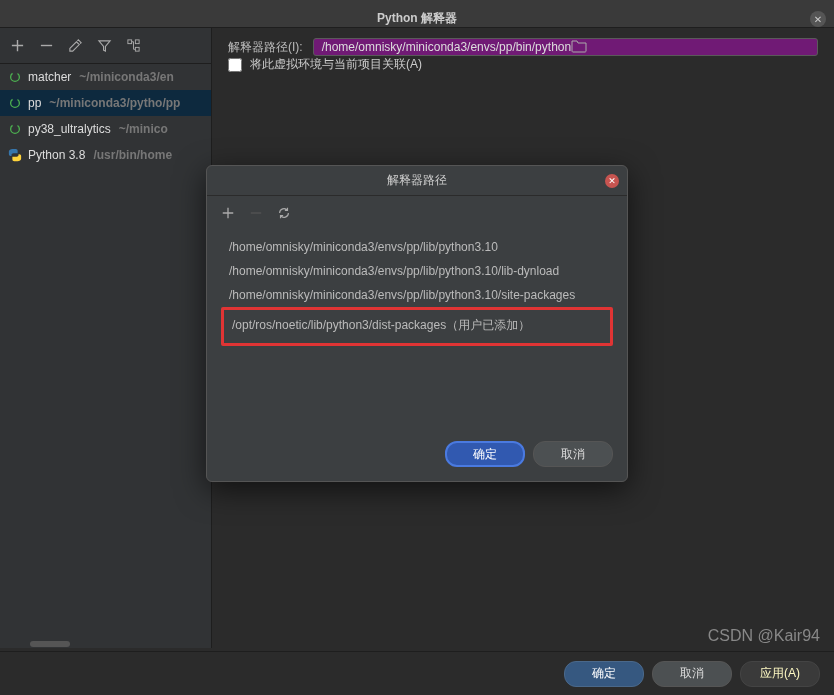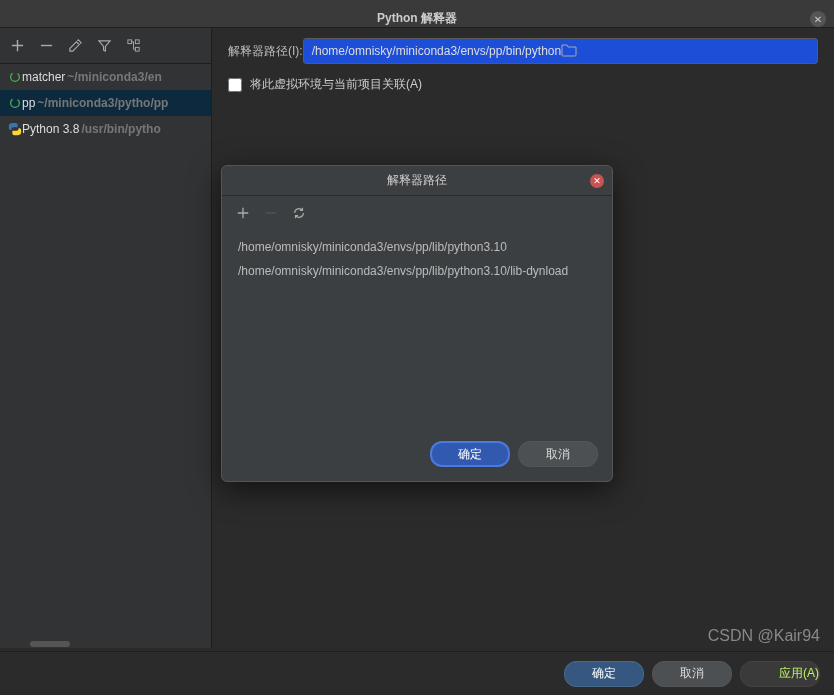--- a/index.html
+++ b/index.html
@@ -56,20 +56,21 @@
       padding: 8px 10px;
       border-bottom: 1px solid #1e1e1e;
       height: 36px;
     }
     .toolbar .icon { color: #aaa; cursor: pointer; display:flex; align-items:center; }
     .toolbar svg { width: 15px; height: 15px; }
     .interp-list { flex: 1; overflow: hidden; }
     .interp-item {
       display: flex;
       align-items: center;
+      gap: 6px;
       padding: 6px 8px;
       cursor: pointer;
       white-space: nowrap;
       overflow: hidden;
     }
     .interp-item.selected { background: #0d293e; }
     .interp-item .dot {
       width: 14px; height: 14px; flex-shrink: 0;
     }
     .interp-item .name { color: #ddd; }
@@ -78,32 +79,31 @@
       width: 14px; height: 14px; flex-shrink: 0;
     }
     .content {
       flex: 1;
       padding: 10px 16px;
       position: relative;
     }
     .path-row {
       display: flex;
       align-items: center;
-      gap: 0;
-      margin-bottom: 12px;
+      gap: 10px;
     }
     .path-row label { color: #bbb; white-space: nowrap; }
     .path-input {
       flex: 1;
       display: flex;
       align-items: center;
-      background: #1d4ed8;
+      background: #701a75;
       border: 1px solid #5a5a5a;
       border-radius: 3px;
-      height: 26px;
+      height: 18px;
       padding: 0 8px;
     }
     .path-input span { color: #ddd; flex: 1; }
     .path-input .folder {
       color: #aaa;
       cursor: pointer;
     }
     .check-row {
       display: flex;
       align-items: center;
@@ -134,32 +134,32 @@
       color: #ddd;
       border-radius: 12px;
       cursor: pointer;
       font-size: 12px;
     }
     .btn.primary {
       background: #365880;
       border-color: #4a688a;
       color: #fff;
     }
-    .btn.disabled { color: #bef264; border-color: #444; background: #3a3a3a; text-align: right; }
+    .btn.disabled { color: #fef9c3; border-color: #444; background: #3a3a3a; }
     .modal-overlay {
       position: absolute;
       top: 0; left: 0; right: 0; bottom: 50px;
       display: flex;
       align-items: flex-start;
       justify-content: center;
       pointer-events: none;
     }
     .modal {
       margin-top: 165px;
-      width: 392px;
+      width: 422px;
       background: #3c3f41;
       border: 1px solid #555;
       border-radius: 6px;
       box-shadow: 0 8px 30px rgba(0,0,0,0.6);
       pointer-events: auto;
     }
     .modal-title {
       height: 30px;
       display: flex;
       align-items: center;
@@ -185,21 +185,21 @@
     .modal-toolbar {
       display: flex;
       align-items: center;
       gap: 14px;
       padding: 10px 14px 8px;
     }
     .modal-toolbar svg { width: 14px; height: 14px; }
     .modal-toolbar .icon { color: #aaa; cursor: pointer; }
     .modal-toolbar .icon.disabled { color: #555; }
     .modal-list {
-      padding: 4px 2px 8px;
+      padding: 4px 8px 8px;
       min-height: 200px;
     }
     .modal-list .item {
       padding: 5px 14px;
       color: #bbb;
       font-size: 12px;
       cursor: pointer;
     }
     .highlight-box {
       border: 3px solid #e03434;
@@ -283,26 +283,33 @@
         <span class="path">~/miniconda3/en</span>
       </div>
       <div class="interp-item selected">
         <svg class="dot" viewBox="0 0 16 16">
             <circle cx="8" cy="8" r="5" stroke="#4caf50" stroke-width="1.5" fill="none" stroke-dasharray="20 6"></circle>
           </svg>
         <span class="name">pp</span>
         <span class="path">~/miniconda3/pytho/pp</span>
       </div>
       <div class="interp-item">
+        <svg class="dot" viewBox="0 0 16 16">
+            <circle cx="8" cy="8" r="5" stroke="#4caf50" stroke-width="1.5" fill="none" stroke-dasharray="20 6"></circle>
+          </svg>
+        <span class="name">py38_ultralytics</span>
+        <span class="path">~/minico</span>
+      </div>
+      <div class="interp-item">
         <svg class="py-logo" viewBox="0 0 16 16">
             <path d="M5 1h4c1 0 2 1 2 2v3H6c-1 0-2 1-2 2v1H3c-1 0-2-1-2-2V4c0-2 2-3 4-3z" fill="#3776ab"></path>
             <path d="M11 15H7c-1 0-2-1-2-2v-3h5c1 0 2-1 2-2V7h1c1 0 2 1 2 2v3c0 2-2 3-4 3z" fill="#ffd43b"></path>
           </svg>
         <span class="name">Python 3.8</span>
-        <span class="path">/usr/bin/pytho</span>
+        <span class="path">/usr/bin/home</span>
       </div>
     </div>
     <div class="scroll-track"></div>
   </div>
 
   <div class="content">
     <div class="path-row">
       <label>解释器路径(I):</label>
       <div class="path-input">
         <span>/home/omnisky/miniconda3/envs/pp/bin/python</span>
@@ -341,19 +348,23 @@
       <span class="icon disabled"><svg viewBox="0 0 16 16">
             <path d="M2 8h12" stroke="currentColor" stroke-width="1.5"></path>
           </svg></span>
       <span class="icon"><svg viewBox="0 0 16 16">
             <path d="M3 8a5 5 0 0 1 9-3M13 8a5 5 0 0 1-9 3M12 2v3h-3M4 14v-3h3" stroke="currentColor" stroke-width="1.3" fill="none"></path>
           </svg></span>
     </div>
     <div class="modal-list">
       <div class="item">/home/omnisky/miniconda3/envs/pp/lib/python3.10</div>
       <div class="item">/home/omnisky/miniconda3/envs/pp/lib/python3.10/lib-dynload</div>
+      <div class="item">/home/omnisky/miniconda3/envs/pp/lib/python3.10/site-packages</div>
+      <div class="highlight-box">
+        <div class="item" style="padding-left:0;padding-right:0">/opt/ros/noetic/lib/python3/dist-packages（用户已添加）</div>
+      </div>
     </div>
     <div class="modal-buttons">
       <button class="btn primary">确定</button>
       <button class="btn">取消</button>
     </div>
   </div>
 </div>
 
 </body></html>

